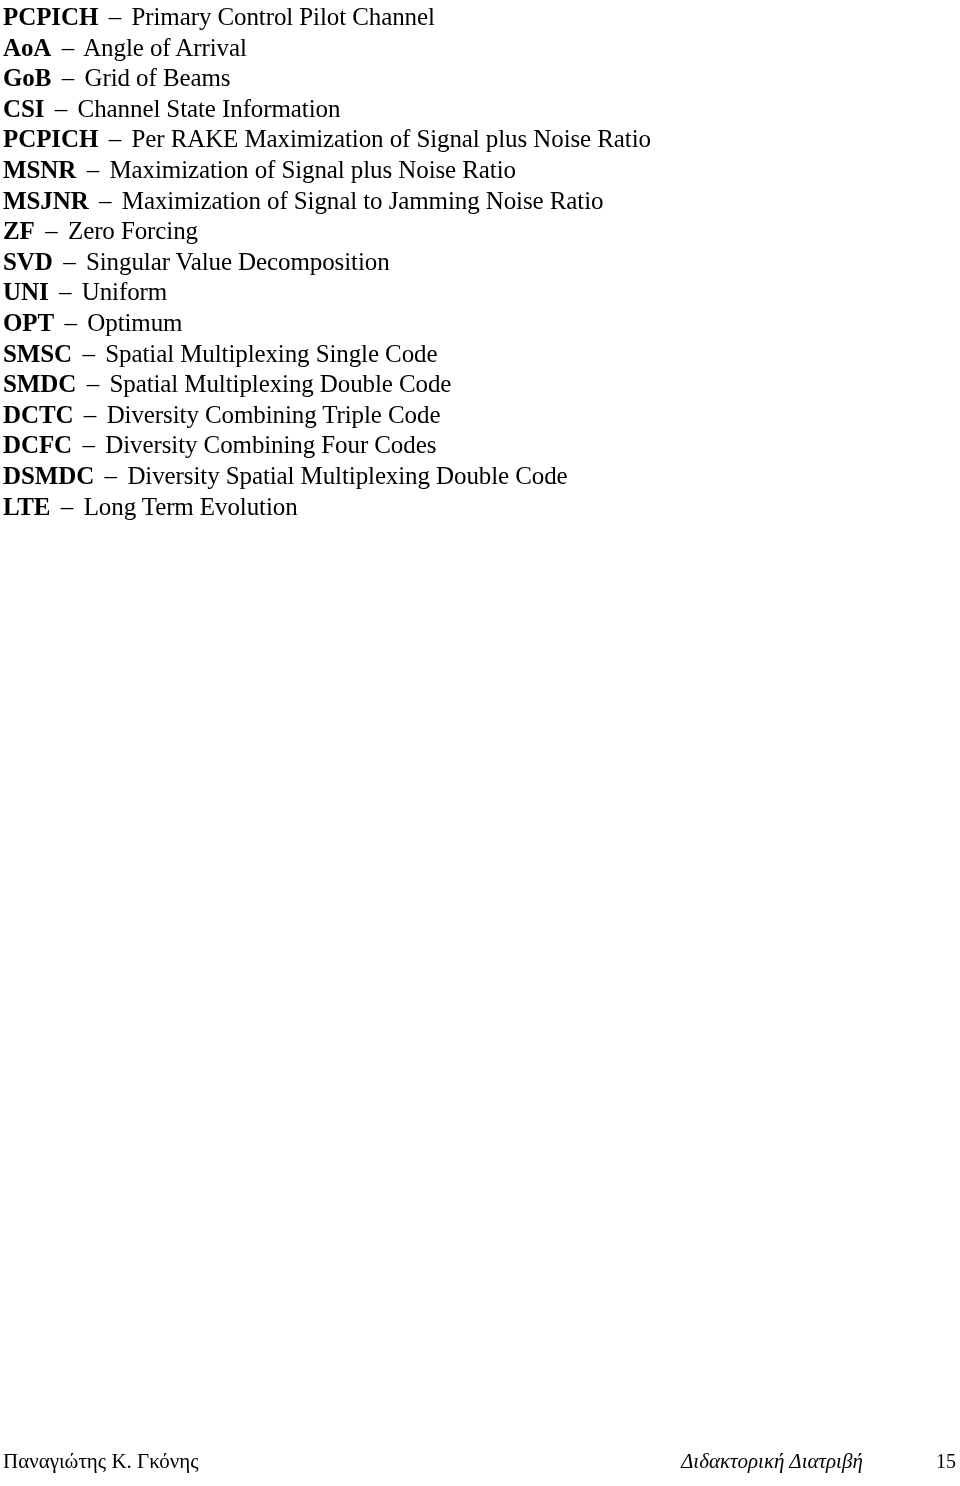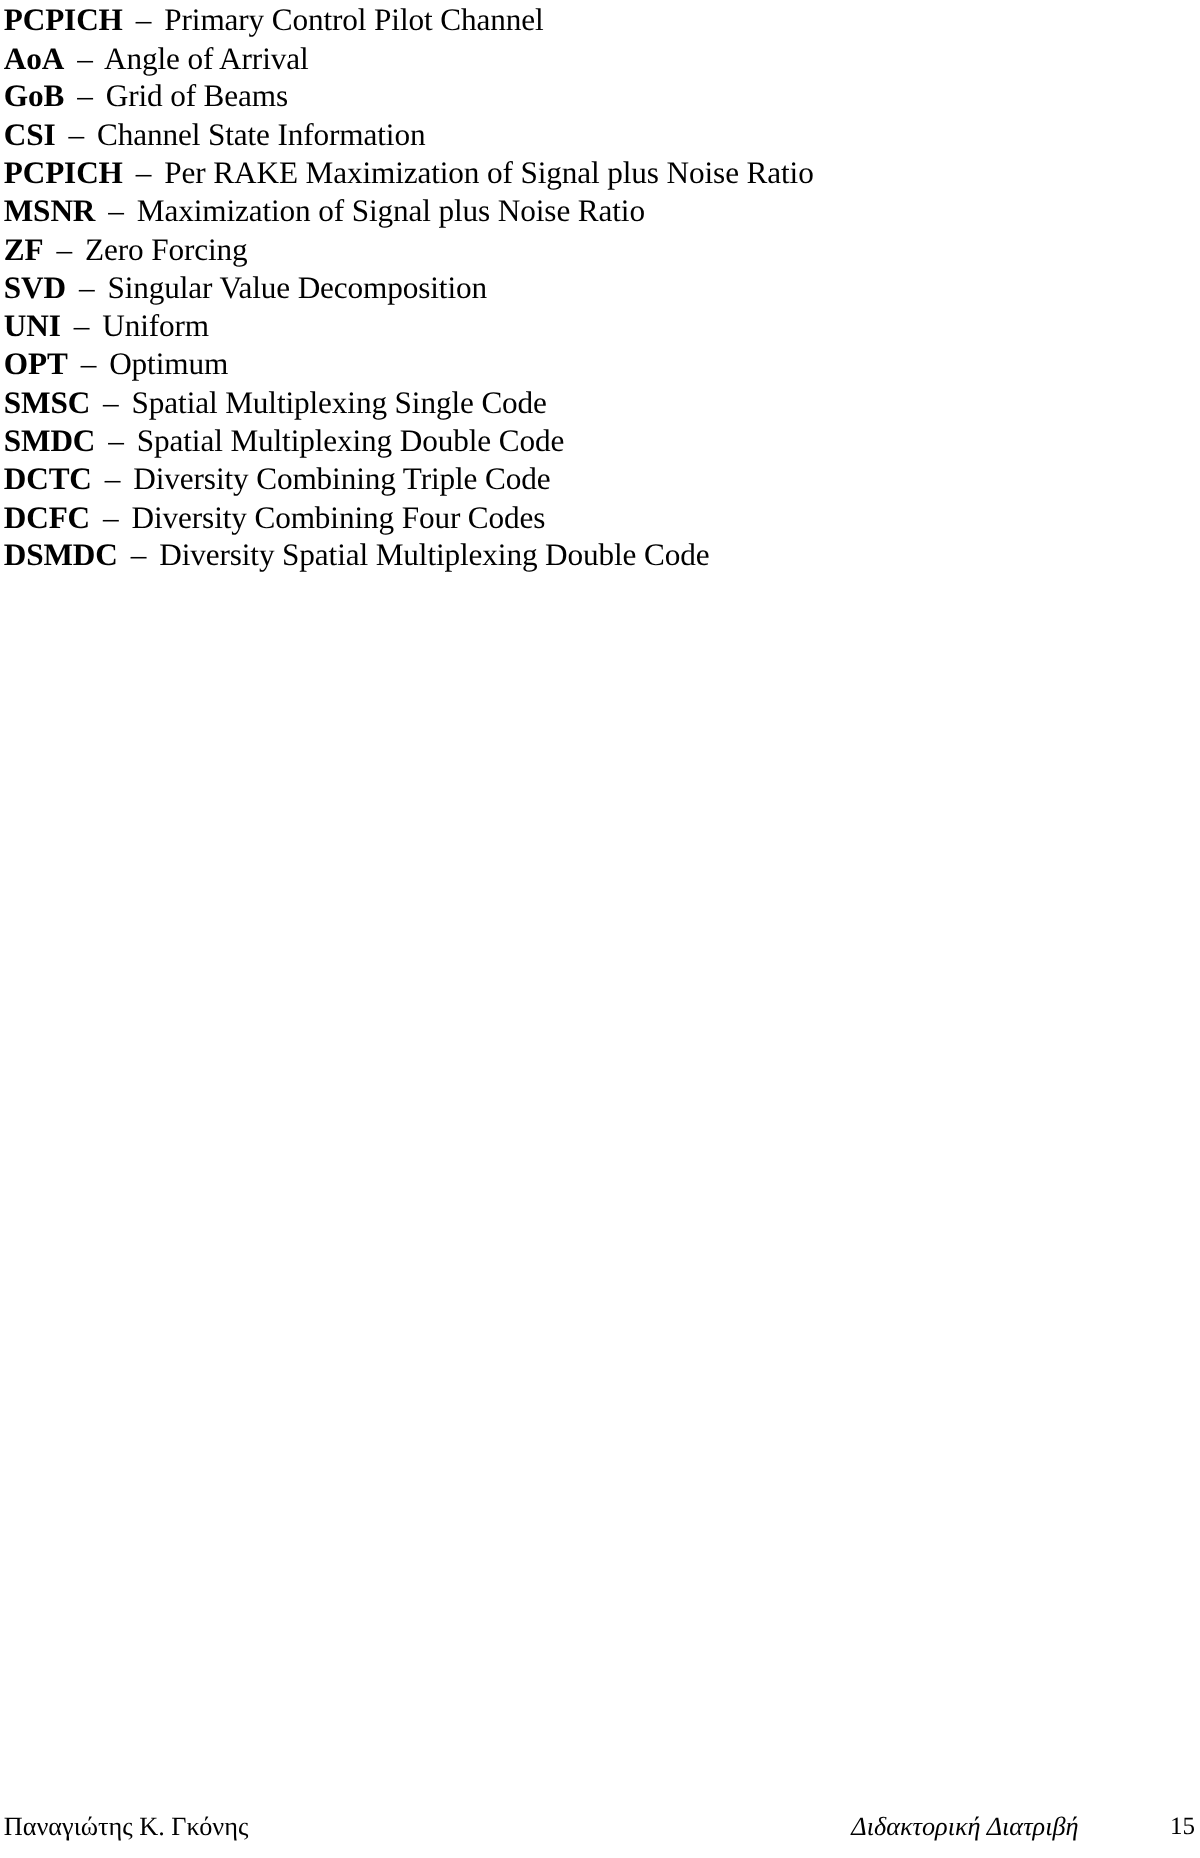--- a/index.html
+++ b/index.html
@@ -97,29 +97,31 @@
 
 <div id="page">
 
   <div id="abbrev-list">
       <div class="abbrev-row"><span class="abbrev-term">PCPICH</span> <span class="abbrev-dash">–</span> <span class="abbrev-def">Primary Control Pilot Channel</span></div>
       <div class="abbrev-row"><span class="abbrev-term">AoA</span> <span class="abbrev-dash">–</span> <span class="abbrev-def">Angle of Arrival</span></div>
       <div class="abbrev-row"><span class="abbrev-term">GoB</span> <span class="abbrev-dash">–</span> <span class="abbrev-def">Grid of Beams</span></div>
       <div class="abbrev-row"><span class="abbrev-term">CSI</span> <span class="abbrev-dash">–</span> <span class="abbrev-def">Channel State Information</span></div>
       <div class="abbrev-row"><span class="abbrev-term">PCPICH</span> <span class="abbrev-dash">–</span> <span class="abbrev-def">Per RAKE Maximization of Signal plus Noise Ratio</span></div>
       <div class="abbrev-row"><span class="abbrev-term">MSNR</span> <span class="abbrev-dash">–</span> <span class="abbrev-def">Maximization of Signal plus Noise Ratio</span></div>
+      <div class="abbrev-row"><span class="abbrev-term">MSJNR</span> <span class="abbrev-dash">–</span> <span class="abbrev-def">Maximization of Signal to Jamming Noise Ratio</span></div>
       <div class="abbrev-row"><span class="abbrev-term">ZF</span> <span class="abbrev-dash">–</span> <span class="abbrev-def">Zero Forcing</span></div>
       <div class="abbrev-row"><span class="abbrev-term">SVD</span> <span class="abbrev-dash">–</span> <span class="abbrev-def">Singular Value Decomposition</span></div>
       <div class="abbrev-row"><span class="abbrev-term">UNI</span> <span class="abbrev-dash">–</span> <span class="abbrev-def">Uniform</span></div>
       <div class="abbrev-row"><span class="abbrev-term">OPT</span> <span class="abbrev-dash">–</span> <span class="abbrev-def">Optimum</span></div>
       <div class="abbrev-row"><span class="abbrev-term">SMSC</span> <span class="abbrev-dash">–</span> <span class="abbrev-def">Spatial Multiplexing Single Code</span></div>
       <div class="abbrev-row"><span class="abbrev-term">SMDC</span> <span class="abbrev-dash">–</span> <span class="abbrev-def">Spatial Multiplexing Double Code</span></div>
       <div class="abbrev-row"><span class="abbrev-term">DCTC</span> <span class="abbrev-dash">–</span> <span class="abbrev-def">Diversity Combining Triple Code</span></div>
       <div class="abbrev-row"><span class="abbrev-term">DCFC</span> <span class="abbrev-dash">–</span> <span class="abbrev-def">Diversity Combining Four Codes</span></div>
       <div class="abbrev-row"><span class="abbrev-term">DSMDC</span> <span class="abbrev-dash">–</span> <span class="abbrev-def">Diversity Spatial Multiplexing Double Code</span></div>
+      <div class="abbrev-row"><span class="abbrev-term">LTE</span> <span class="abbrev-dash">–</span> <span class="abbrev-def">Long Term Evolution</span></div>
     </div>
 
   <div id="page-footer">
     <div id="footer-author">Παναγιώτης Κ. Γκόνης</div>
     <div id="footer-doc-type">Διδακτορική Διατριβή</div>
     <div id="footer-page-number">15</div>
   </div>
 
 </div>
 

